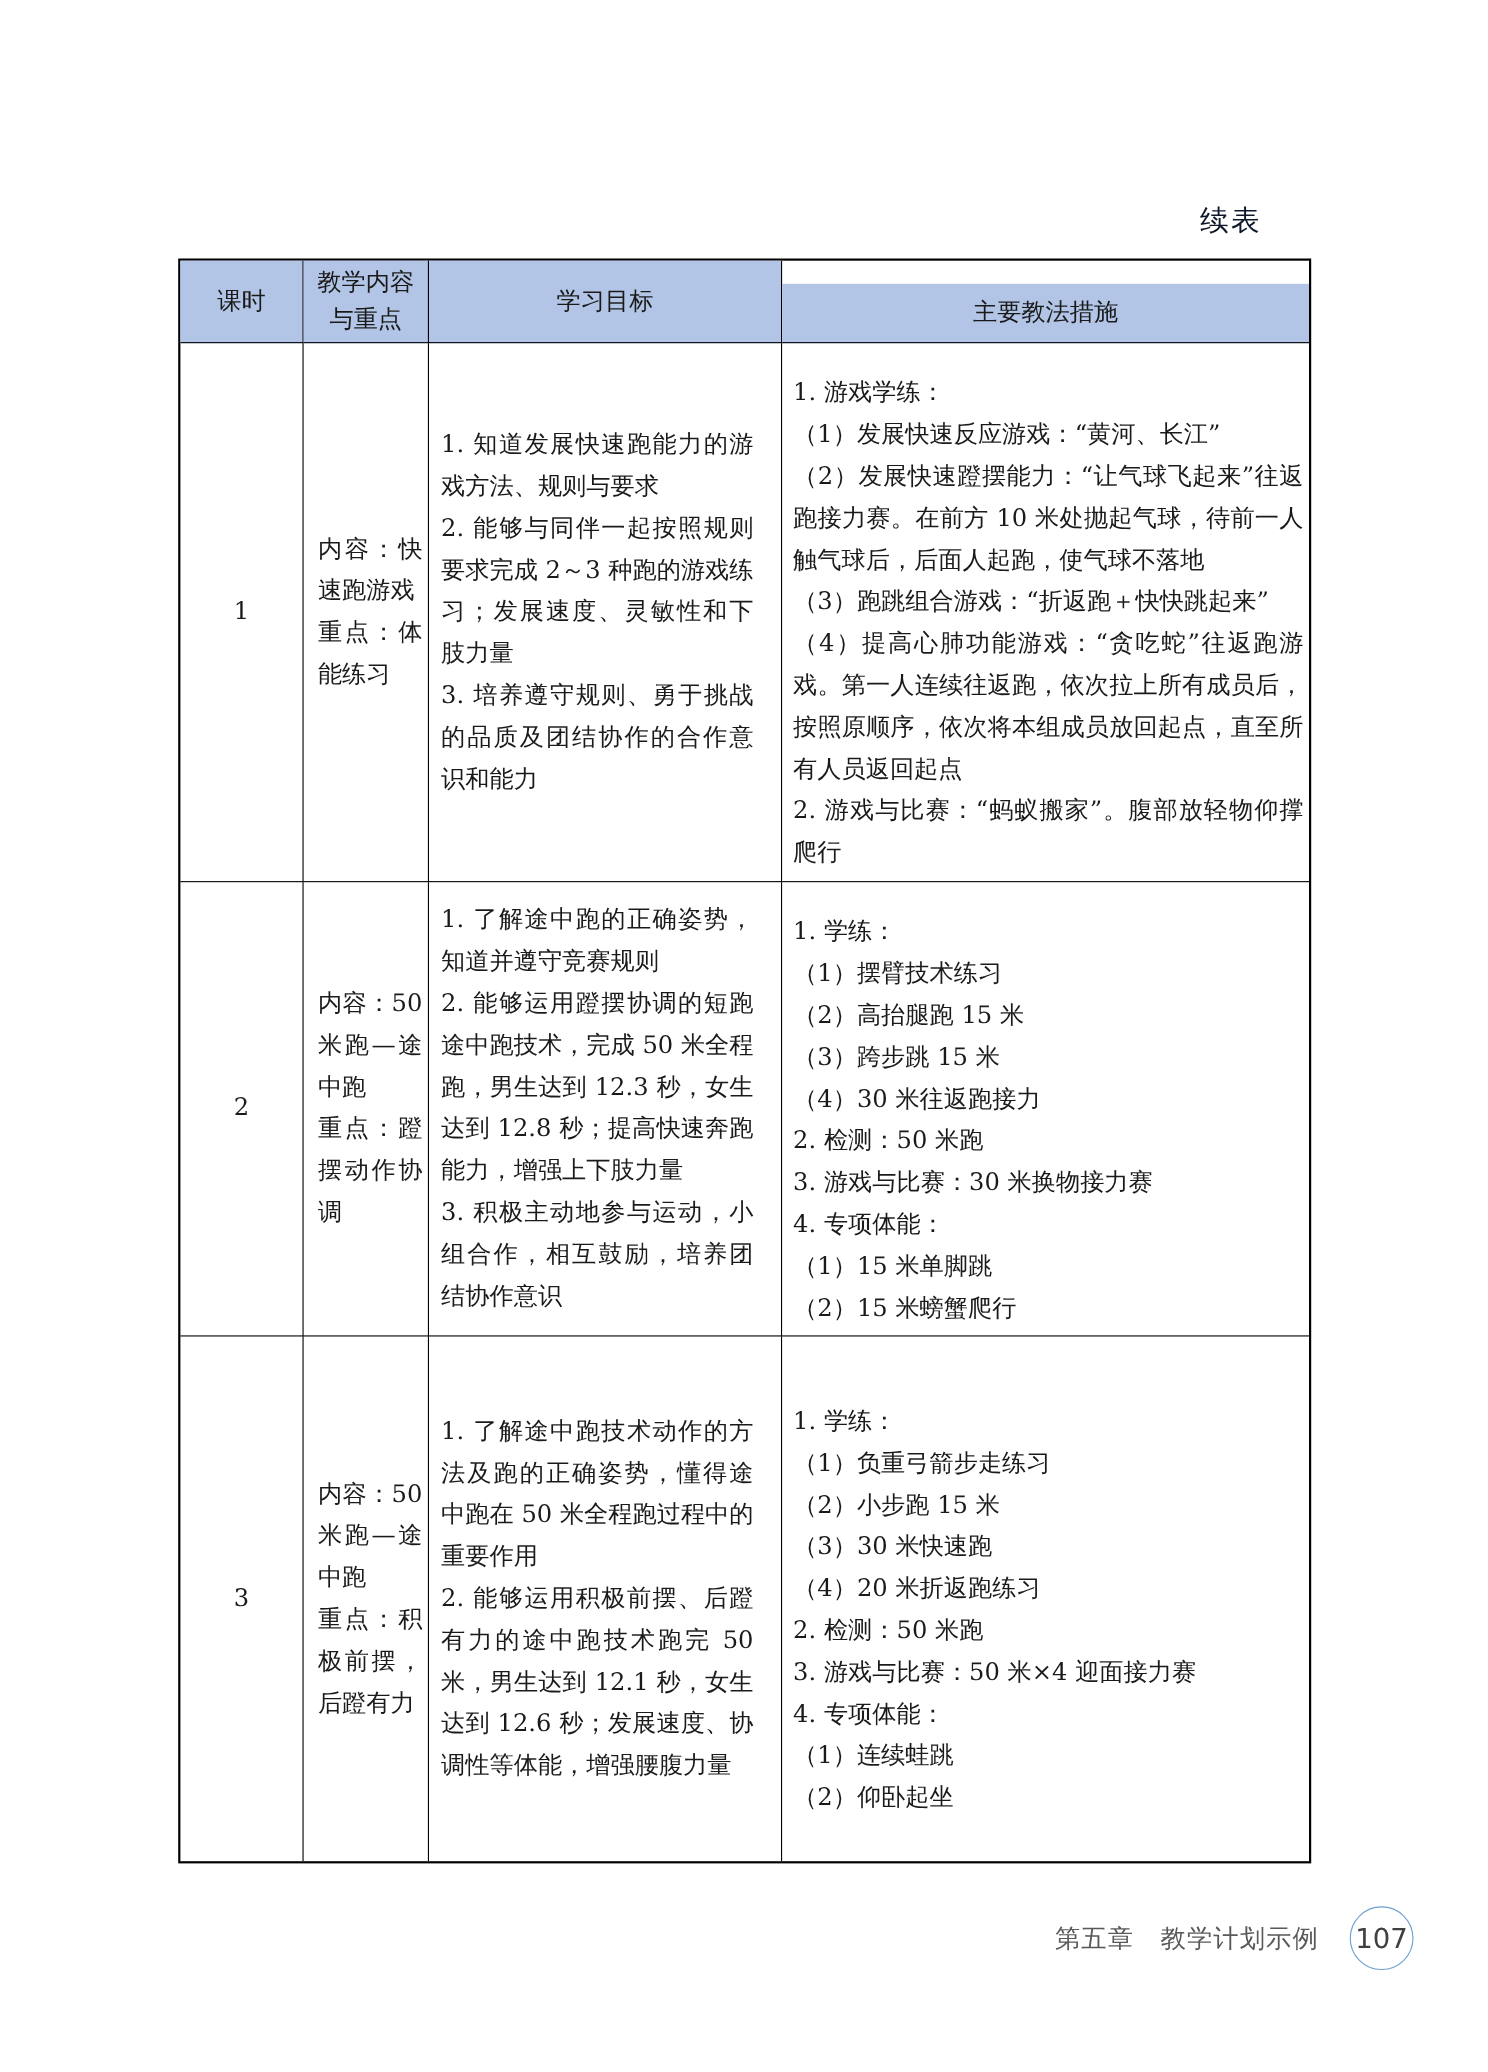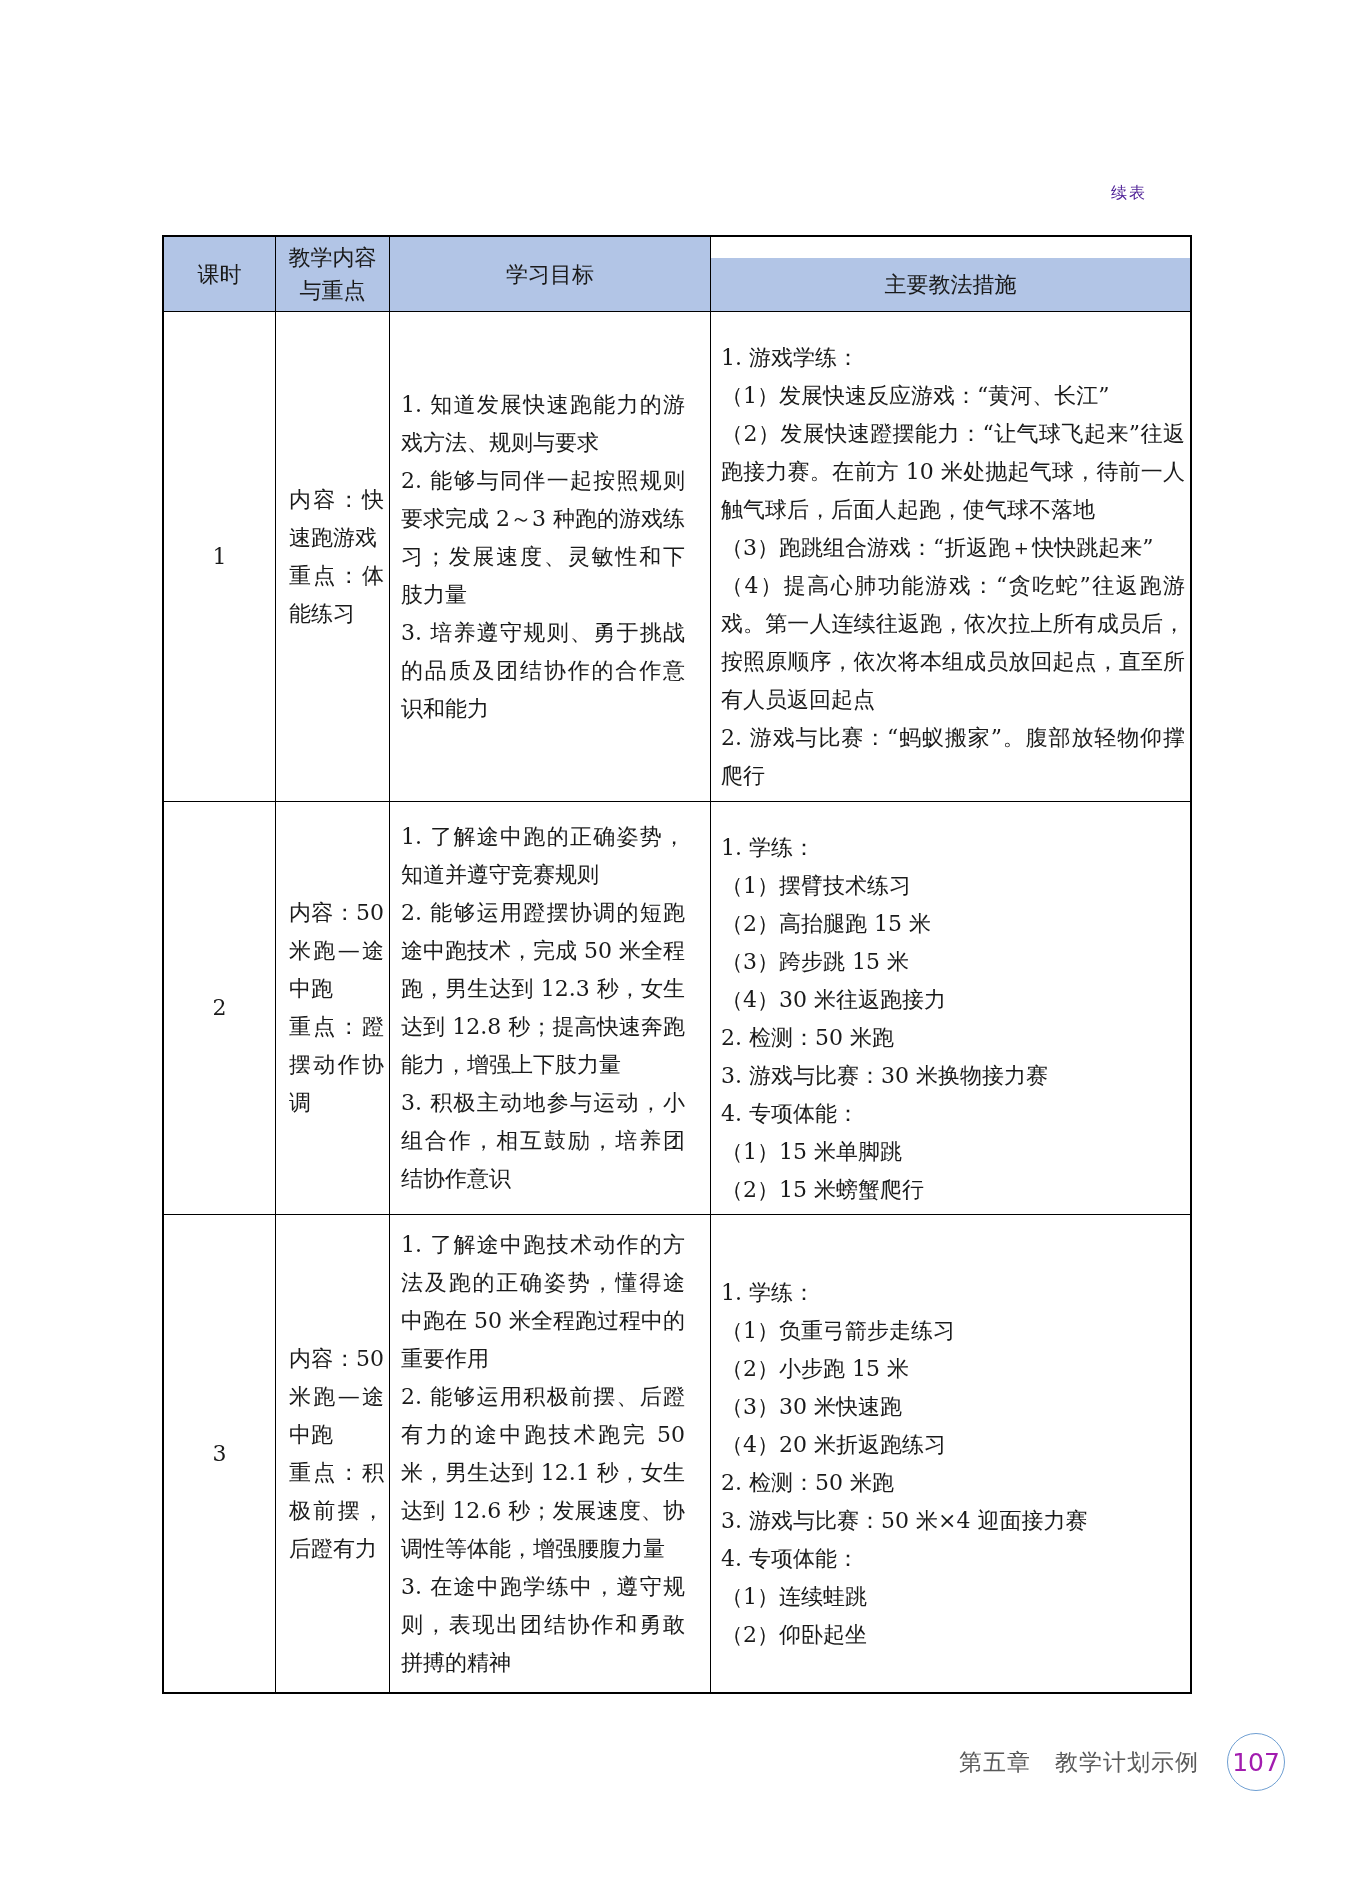--- a/index.html
+++ b/index.html
@@ -7,21 +7,21 @@
     width:1353px; height:1884px;
     background:#ffffff;
     position:relative;
     font-family:"DejaVu Serif","Liberation Serif",serif;
     color:var(--body-text,#1a1a1a);
   }
   .page { position:absolute; inset:0; background:#ffffff; }
 
   .continued {
     position:absolute; top:183px; right:206px;
-    font-size:16px; letter-spacing:2px; color:#4c1d95;
+    font-size:26px; letter-spacing:2px; color:#0f172a;
   }
 
   .lesson-table {
     position:absolute; left:162px; top:235px;
     width:1030px; box-sizing:border-box;
     border:2.5px solid var(--table-border,#000);
     display:grid;
     grid-template-columns:112px 114px 321px 1fr;
     grid-template-rows:75px 490px 413px 477px;
     background:#fff;
@@ -59,21 +59,21 @@
     position:absolute; top:1733px; right:68px;
     display:flex; align-items:center; gap:28px;
     font-family:"DejaVu Sans","Liberation Sans",sans-serif;
   }
   .chapter { font-size:23px; color:var(--footer-text,#595959); letter-spacing:1px; }
   .page-circle {
     width:58px; height:58px; box-sizing:border-box;
     border:1.5px solid var(--circle-border,#6f9fd2);
     border-radius:50%;
     display:flex; align-items:center; justify-content:center;
-    font-size:25px; color:#a21caf;
+    font-size:25px; color:#404040;
   }
 </style>
 </head>
 <body>
 
 <div class="page">
 
   <div class="continued">续表</div>
 
   <div class="lesson-table" id="grid">
@@ -130,21 +130,20 @@
       <div class="cell period-cell last-row">
         <p>3</p>
       </div>
       <div class="cell content-cell last-row">
         <p>内容：50 米跑—途中跑</p>
         <p>重点：积极前摆，后蹬有力</p>
       </div>
       <div class="cell objectives-cell last-row">
         <p>1. 了解途中跑技术动作的方法及跑的正确姿势，懂得途中跑在 50 米全程跑过程中的重要作用</p>
         <p>2. 能够运用积极前摆、后蹬有力的途中跑技术跑完 50 米，男生达到 12.1 秒，女生达到 12.6 秒；发展速度、协调性等体能，增强腰腹力量</p>
-        <p>3. 在途中跑学练中，遵守规则，表现出团结协作和勇敢拼搏的精神</p>
       </div>
       <div class="cell methods-cell last-col last-row">
         <p>1. 学练：</p>
         <p>（1）负重弓箭步走练习</p>
         <p>（2）小步跑 15 米</p>
         <p>（3）30 米快速跑</p>
         <p>（4）20 米折返跑练习</p>
         <p>2. 检测：50 米跑</p>
         <p>3. 游戏与比赛：50 米×4 迎面接力赛</p>
         <p>4. 专项体能：</p>

